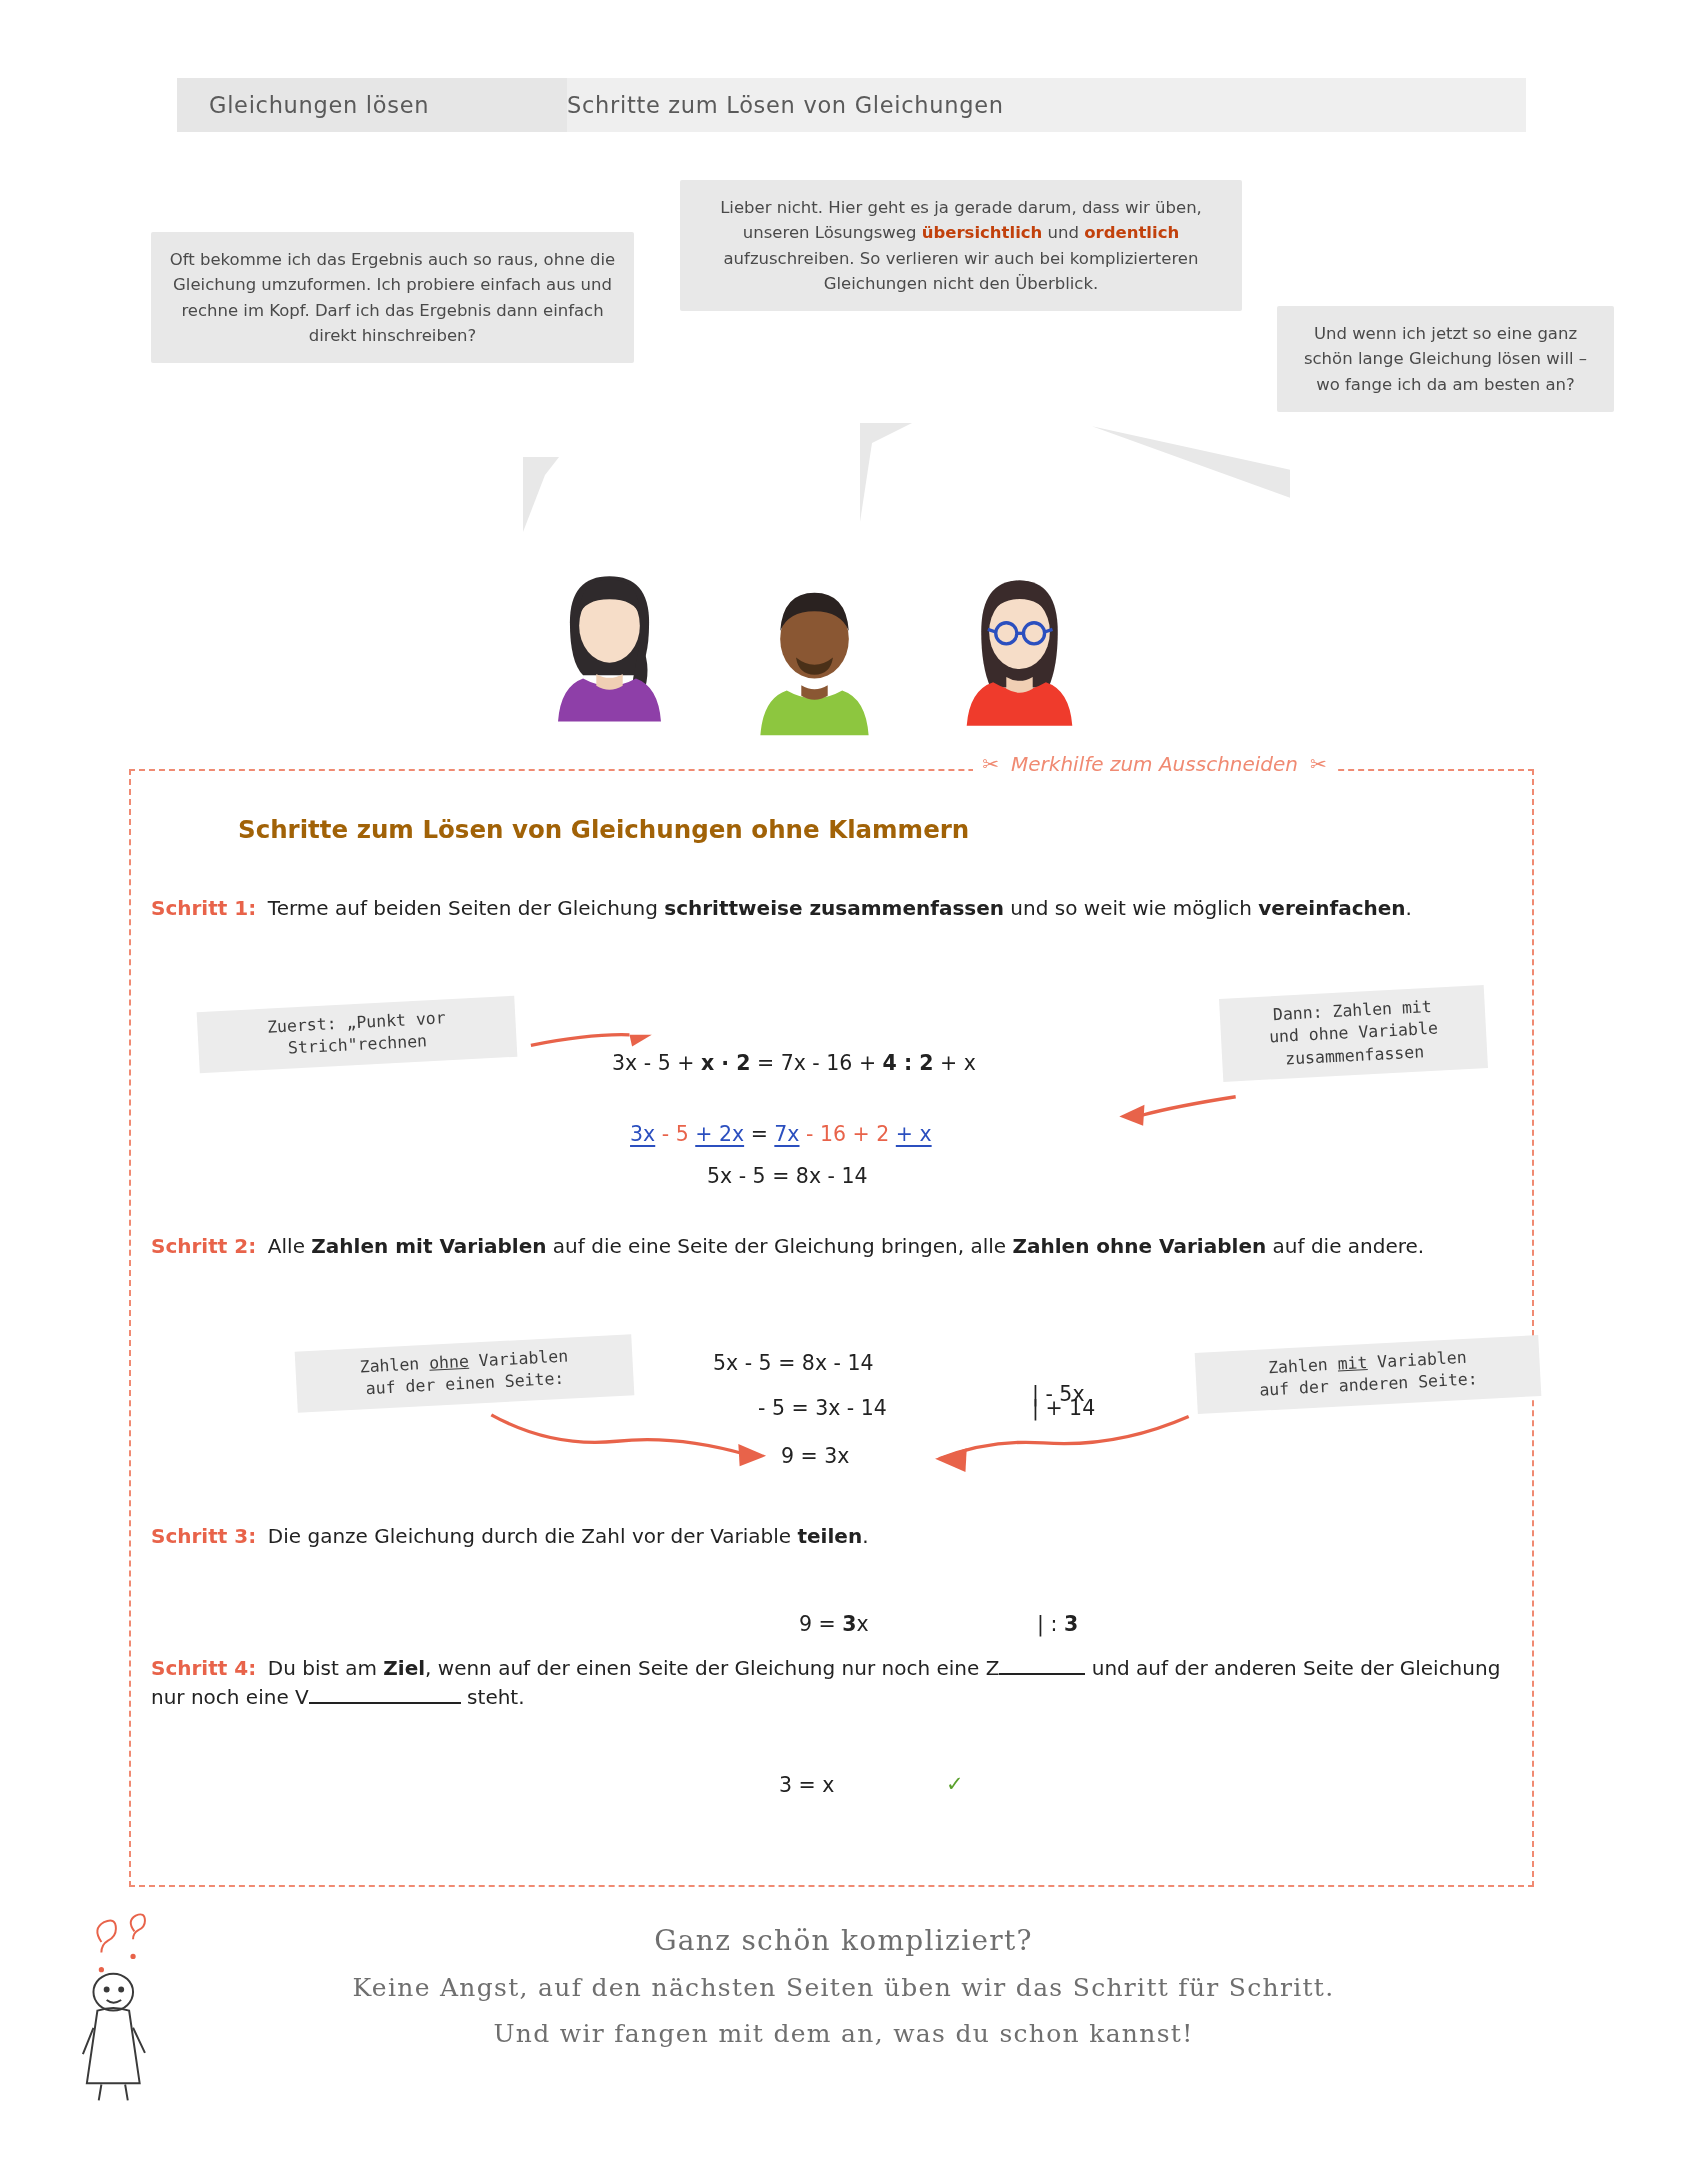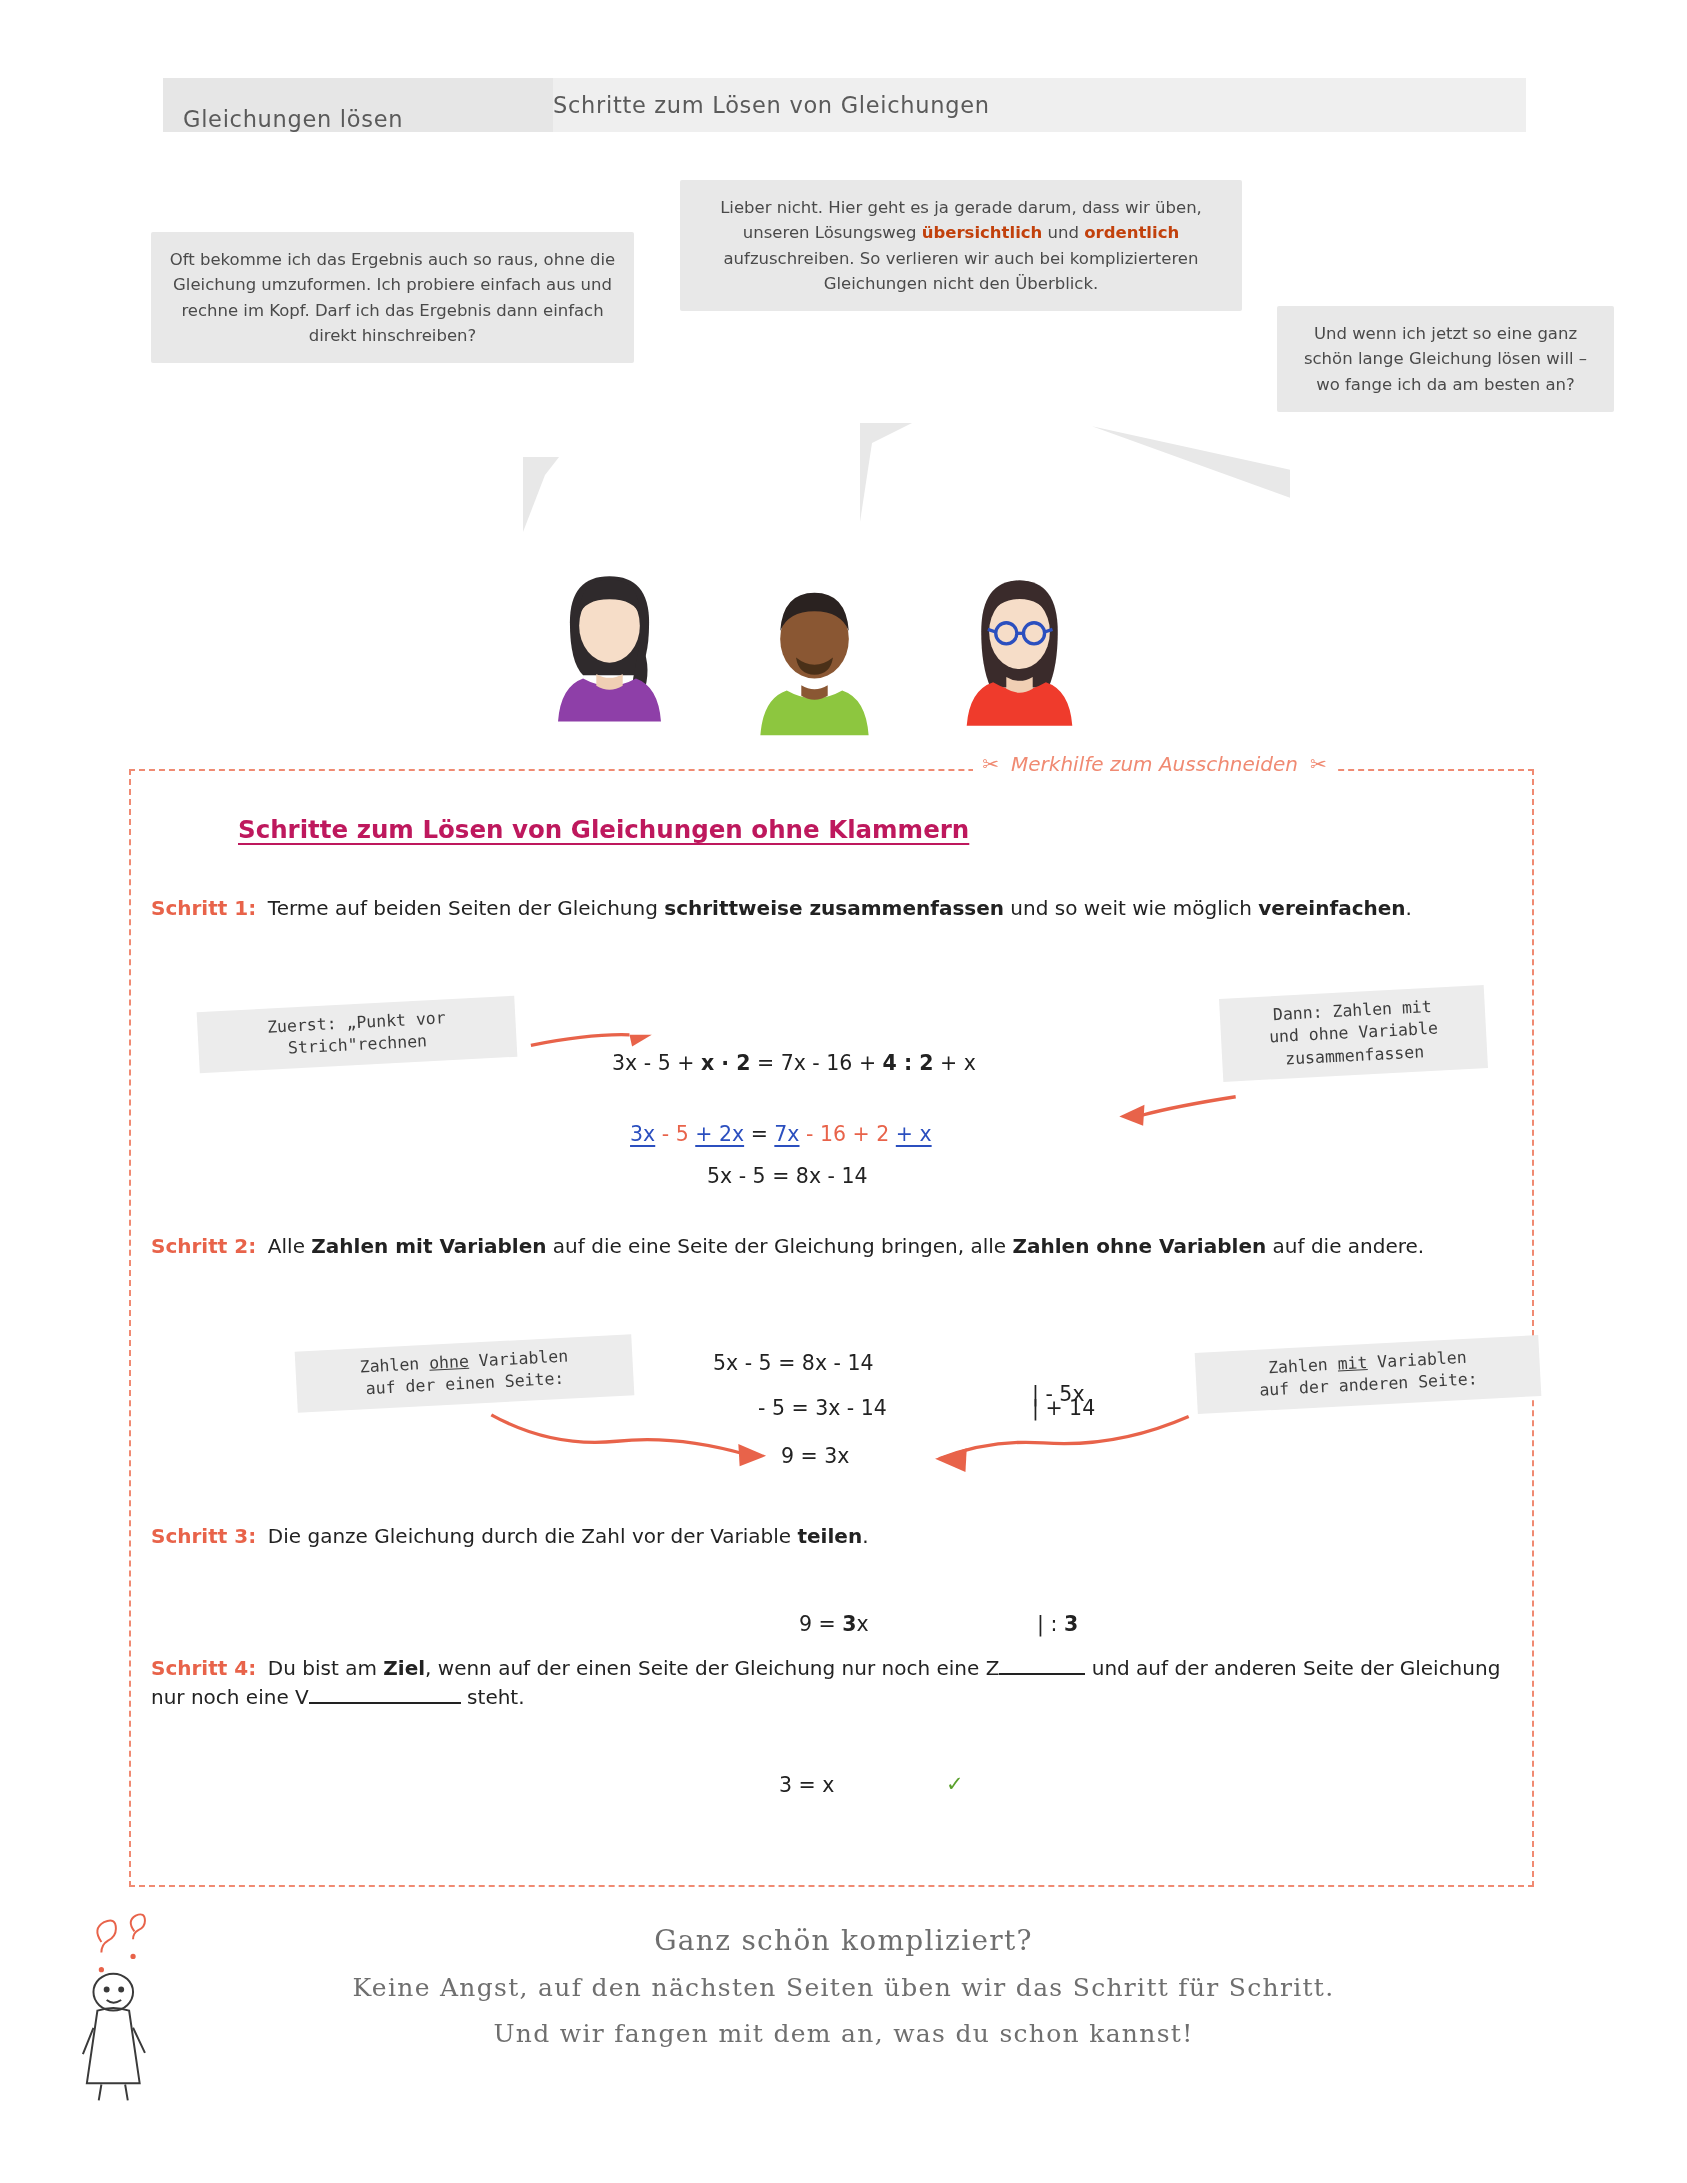--- a/index.html
+++ b/index.html
@@ -23,23 +23,24 @@
     top: 78px;
     width: 1363px;
     height: 54px;
     display: flex;
     align-items: stretch;
   }
   .header-left {
     width: 390px;
     background: #e6e6e6;
     display: flex;
-    align-items: flex-end;
-    padding-left: 20px;
+    align-items: center;
+    padding-left: 32px;
     box-sizing: border-box;
+    margin-left: 14px;
   }
   .header-left span {
     font-size: 22.5px;
     color: #5a5a5a;
     letter-spacing: 0.7px;
     font-family: "DejaVu Sans", sans-serif;
   }
   .header-right {
     flex: 1;
     background: #efefef;
@@ -141,22 +142,21 @@
     gap: 12px;
   }
   .scissors { font-size: 20px; color: #f08a72; }
 
   .cut-title {
     position: absolute;
     left: 238px;
     top: 815px;
     font-size: 24.5px;
     font-weight: bold;
-    color: #be185d;
-    text-decoration: underline;
+    color: #a16207;
     text-underline-offset: 5.3px;
   }
 
   .step-row {
     position: absolute;
     left: 151px;
     width: 1350px;
     font-size: 20px;
     line-height: 1.45;
     color: #222;

